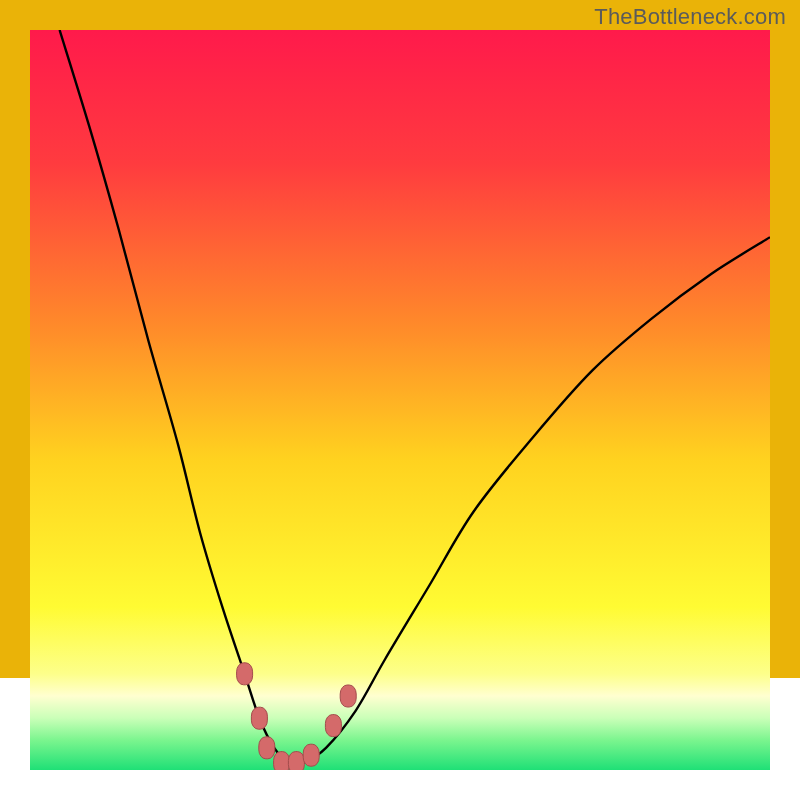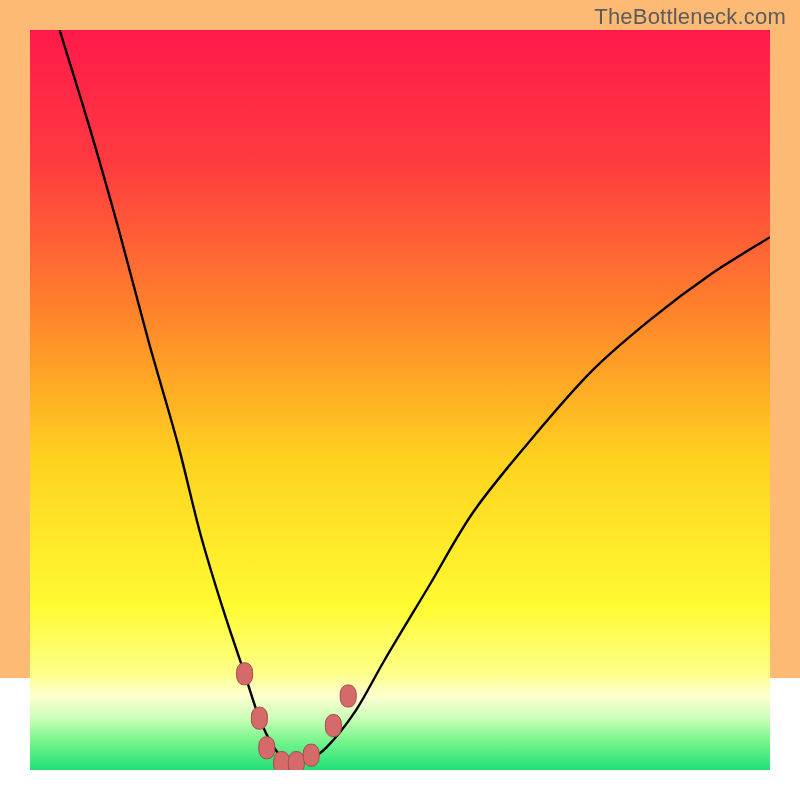--- a/index.html
+++ b/index.html
@@ -6,21 +6,21 @@
     margin: 0;
     padding: 0;
     width: 800px;
     height: 800px;
     overflow: hidden;
     font-family: Arial, Helvetica, sans-serif;
   }
   .frame {
     width: 800px;
     height: 678px;
-    background: #fdba74;
+    background: #eab308;
     position: relative;
   }
   .watermark {
     position: absolute;
     top: 4px;
     right: 14px;
     color: #5b5b5b;
     font-size: 22px;
     font-weight: 500;
     letter-spacing: 0.2px;

